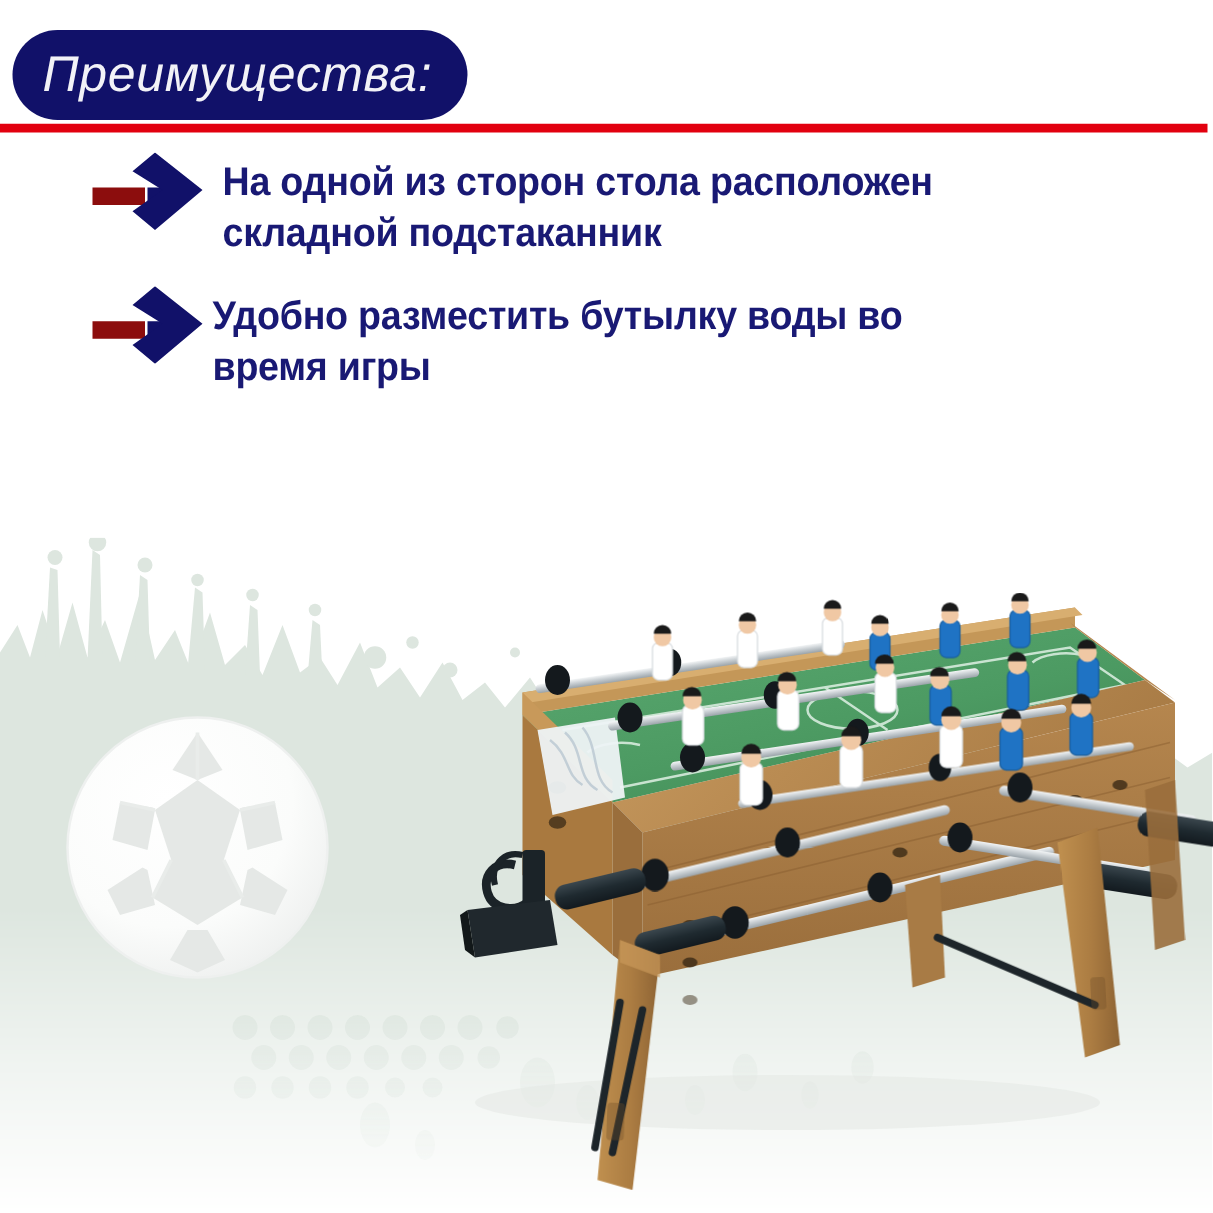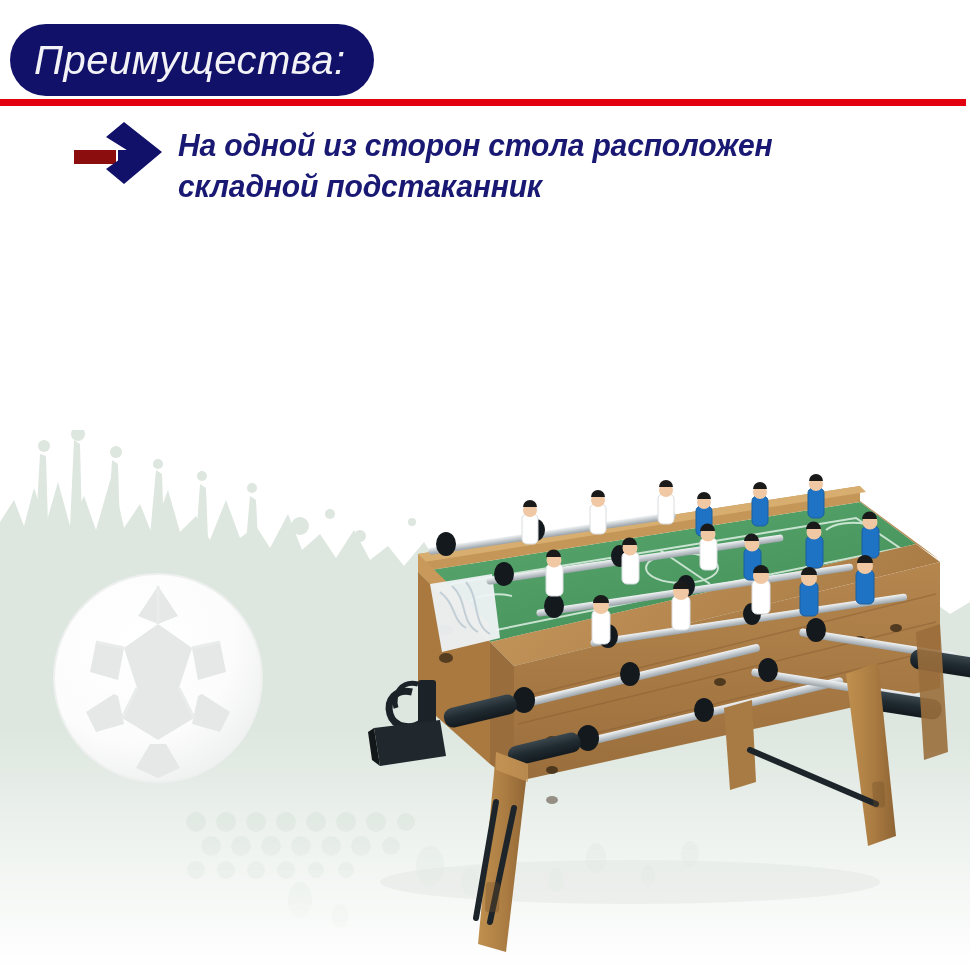--- a/index.html
+++ b/index.html
@@ -51,21 +51,20 @@
     z-index: 6;
   }
 
   
   .bullets {
     position: absolute;
     left: 0;
     top: 122px;
     width: 970px;
     z-index: 7;
-    font-style: italic;
   }
   .bullet {
     position: relative;
     display: flex;
     align-items: flex-start;
     margin-bottom: 22px;
   }
   .marker {
     position: relative;
     flex: 0 0 auto;
@@ -162,20 +161,30 @@
       <span class="marker">
         <span class="dash"></span>
         <span class="shaft"></span>
         <svg viewBox="0 0 74 62" xmlns="http://www.w3.org/2000/svg" aria-hidden="true">
           <path d="M20 0 L58 30 L20 62 L2 47 L26 30 L2 15 Z" fill="#111169"></path>
         </svg>
       </span>
       <div class="bullet-text">На одной из сторон стола расположен складной подстаканник</div>
     </div>
 
+    <div class="bullet tight">
+      <span class="marker">
+        <span class="dash"></span>
+        <span class="shaft"></span>
+        <svg viewBox="0 0 74 62" xmlns="http://www.w3.org/2000/svg" aria-hidden="true">
+          <path d="M20 0 L58 30 L20 62 L2 47 L26 30 L2 15 Z" fill="#111169"></path>
+        </svg>
+      </span>
+      <div class="bullet-text">Удобно разместить бутылку воды во время игры</div>
+    </div>
 
 
   </div>
 
   <div class="splash-wrap">
     <svg viewBox="0 0 970 540" xmlns="http://www.w3.org/2000/svg" aria-hidden="true">
       <defs>
         <linearGradient id="splashFade" x1="0" y1="0" x2="0" y2="1">
           <stop offset="0%" stop-color="#ffffff" stop-opacity="1"></stop>
           <stop offset="55%" stop-color="#ffffff" stop-opacity="1"></stop>

